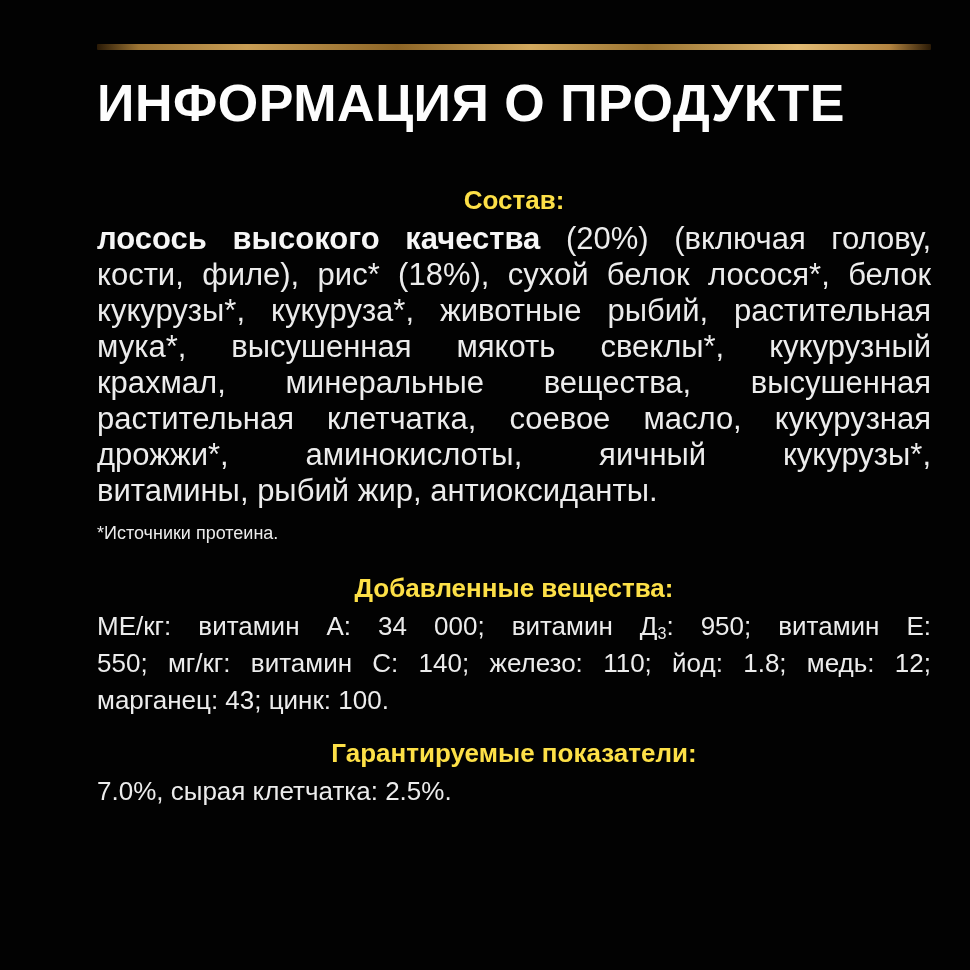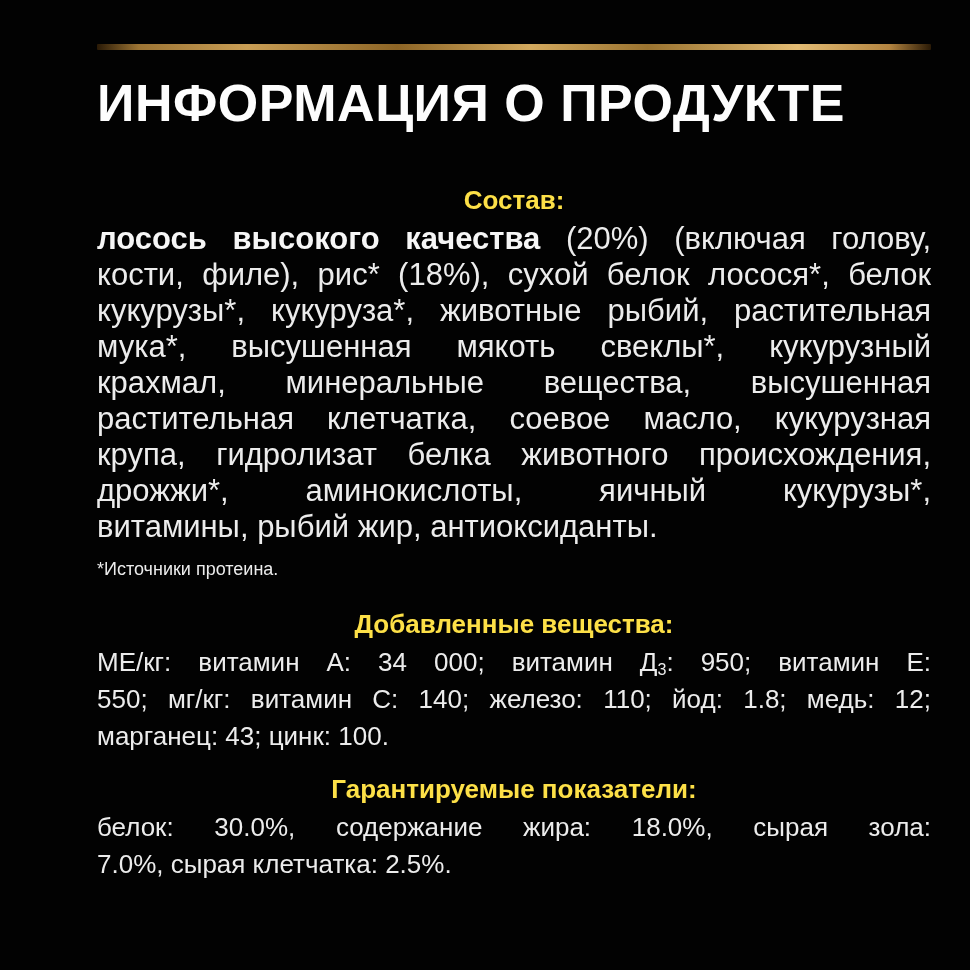--- a/index.html
+++ b/index.html
@@ -83,38 +83,36 @@
 
     <section>
       <h2 class="heading h-comp">Состав:</h2>
       <div class="para">
         <div class="jline"><span class="bold-lead">лосось высокого качества</span><span> (20%) (включая голову,</span></div>
         <div class="jline">кости, филе), рис* (18%), сухой белок лосося*, белок</div>
         <div class="jline">кукурузы*, кукуруза*, животные рыбий, растительная</div>
         <div class="jline">мука*, высушенная мякоть свеклы*, кукурузный</div>
         <div class="jline">крахмал, минеральные вещества, высушенная</div>
         <div class="jline">растительная клетчатка, соевое масло, кукурузная</div>
-        <div class="jline">крупа, гидролизат белка животного происхождения,</div>
         <div class="jline">дрожжи*, аминокислоты, яичный кукурузы*,</div>
         <div class="jline jlast">витамины, рыбий жир, антиоксиданты.</div>
       </div>
       <p class="footnote">*Источники протеина.</p>
     </section>
 
     <section>
       <h2 class="heading h-add">Добавленные вещества:</h2>
       <div class="para-add">
         <div class="jline"><span>МЕ/кг: витамин А: 34 000; витамин Д</span><sub class="d3">3</sub><span>: 950; витамин Е:</span></div>
         <div class="jline">550; мг/кг: витамин С: 140; железо: 110; йод: 1.8; медь: 12;</div>
         <div class="jline jlast">марганец: 43; цинк: 100.</div>
       </div>
     </section>
 
     <section>
       <h2 class="heading h-guar">Гарантируемые показатели:</h2>
       <div class="para-guar">
-        <div class="jline">белок: 30.0%, содержание жира: 18.0%, сырая зола:</div>
         <div class="jline jlast">7.0%, сырая клетчатка: 2.5%.</div>
       </div>
     </section>
 
   </div>
 </div>
 
 </body></html>

